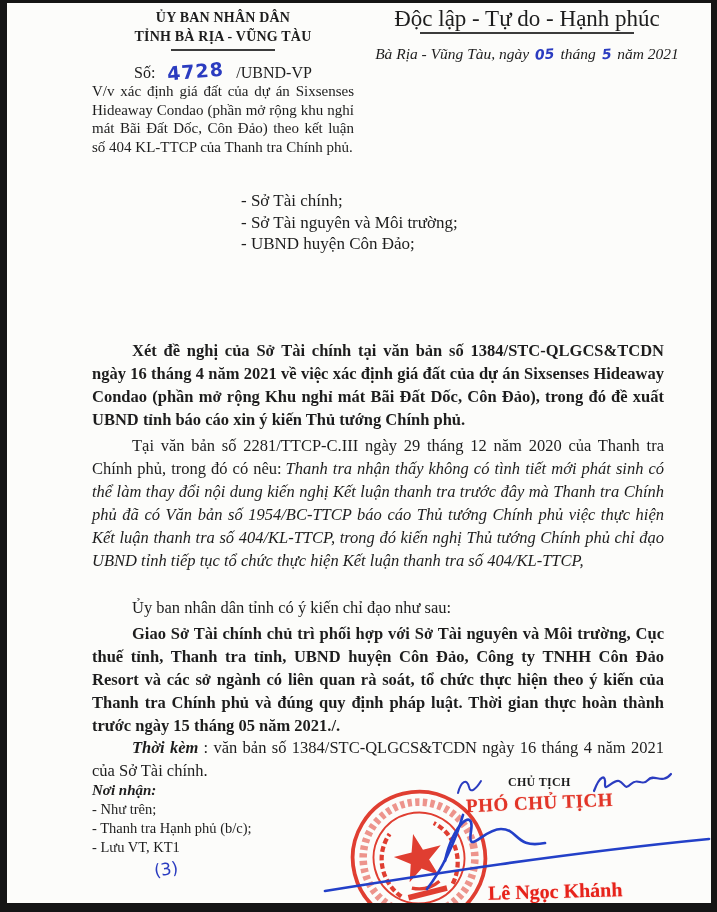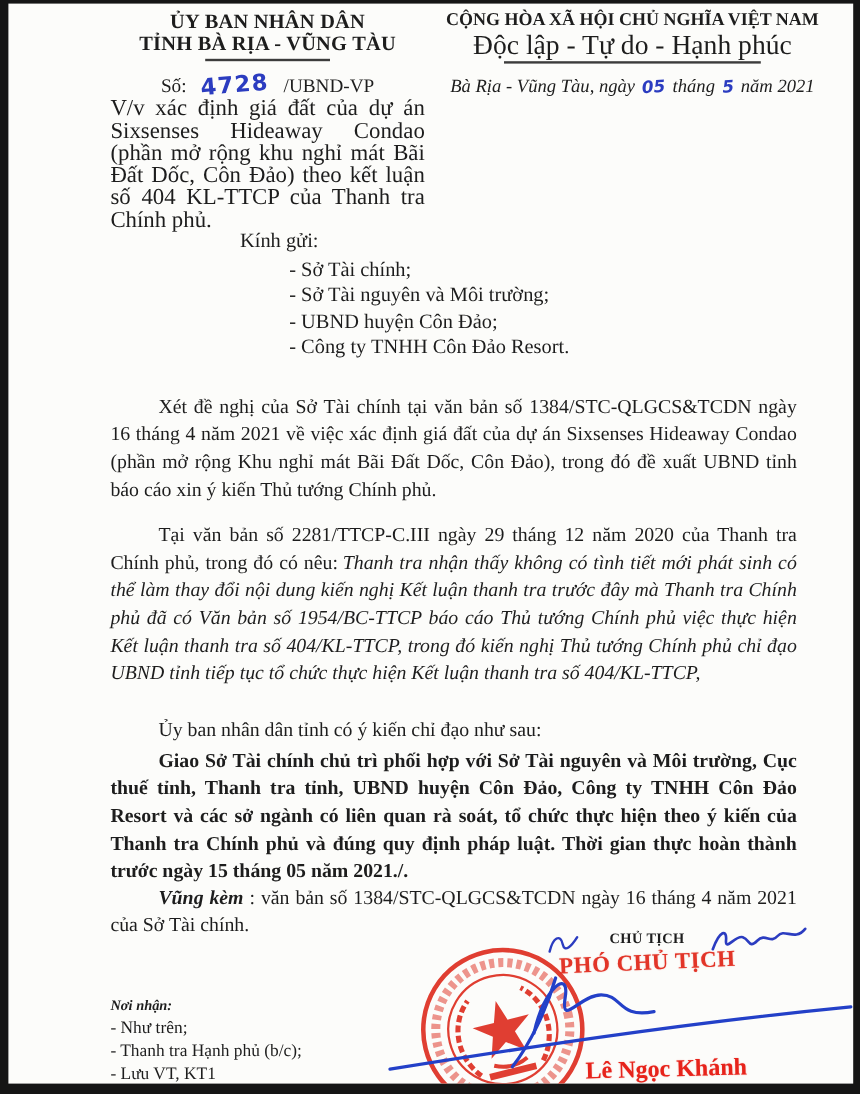--- a/index.html
+++ b/index.html
@@ -6,53 +6,53 @@
   html,body { width:717px; height:912px; }
   body { background:#0d0d0d; font-family:"Liberation Serif","DejaVu Serif",serif; }
   .frame { position:relative; width:717px; height:912px; background:#151515; overflow:hidden; }
   .page { position:absolute; left:7px; top:3px; right:6px; bottom:9px;
           background:#fcfcfa; color:#1d1d1d; overflow:hidden; }
   .abs { position:absolute; }
 
   
   .hdr-left  { left:80px; top:5px; width:272px; text-align:center; }
   .hdr-right { left:336px; top:5px; width:368px; text-align:center; }
-  .org  { font-weight:bold; font-size:17px; line-height:19px; letter-spacing:.2px; }
+  .org  { font-weight:bold; font-size:14px; line-height:19px; letter-spacing:.2px; }
   .nat1 { font-weight:bold; font-size:15px; line-height:19px; }
   .nat2 { font-weight:normal; font-size:23px; line-height:21px; }
   .rule { border-bottom:2px solid #3c3c3c; margin:3px auto 0; }
   .rule-l { width:104px; }
   .rule-r { width:214px; }
   .so-line { font-size:16px; margin-top:9px; white-space:nowrap; }
   .date-line { font-size:15.5px; font-style:italic; margin-top:11px; white-space:nowrap; }
   .hand { color:#2b3cc0; font-family:"DejaVu Sans",sans-serif; display:inline-block; }
   .hand-so   { font-size:19px; transform:rotate(-5deg); letter-spacing:1px; margin:0 8px; font-weight:bold;}
   .hand-date { font-size:14px; transform:rotate(-4deg); margin:0 2px; font-weight:bold; }
 
   
-  .subject { left:85px; top:79px; width:262px; font-size:19px; line-height:18.5px; text-align:justify; }
+  .subject { left:85px; top:79px; width:262px; font-size:15px; line-height:18.5px; text-align:justify; }
 
   
   .kinhgui { left:193px; top:187px; font-size:17px; line-height:21.5px; }
   .kg-label { margin-bottom:2px; }
   .kg-items { margin-left:41px; }
 
   
   .para { left:85px; width:572px; text-align:justify; font-size:16.5px; line-height:23px; text-indent:40px; }
-  .p1 { top:324px; }
+  .p1 { top:336px;font-weight:bold; }
   .p2 { top:431px; }
   .p3 { top:593px; }
   .p4 { top:619px;font-weight:bold; }
   .p5 { top:733px; }
   .lead { margin-right:4px;margin-top:40px; }
   .attach-label { font-weight:bold; font-style:italic; margin-right:5px; }
 
   
   .noinhan { left:85px; top:778px; font-size:14.5px; line-height:19px; }
-  .nn-label { font-weight:bold; font-style:italic; font-size:12px;margin-top:48px; }
+  .nn-label { font-weight:bold; font-style:italic; font-size:15px; }
   .hand-count { font-size:17px; transform:rotate(-8deg); margin-left:62px; margin-top:3px; }
 
   
   .sig-scribble1 { left:448px; top:773px; }
   .sig-title { left:476px; top:772px; font-size:12px; font-weight:bold; letter-spacing:.3px; white-space:nowrap;margin-left:25px; }
   .sig-scribble2 { left:583px; top:766px; }
   .stamped-title { left:459px; top:789px; color:#e02517; font-weight:bold; font-size:19px;
                    letter-spacing:.5px; transform:rotate(-2.5deg); opacity:.92; white-space:nowrap;
                    text-shadow:0 0 1px rgba(224,37,23,.5); }
   .stamp { left:341px; top:784px; opacity:.9; }
@@ -71,53 +71,50 @@
       <div class="org">TỈNH BÀ RỊA - VŨNG TÀU</div>
       <div class="rule rule-l"></div>
       <div class="so-line">
         <span>Số:</span>
         <span class="hand hand-so">4728</span>
         <span>/UBND-VP</span>
       </div>
     </div>
 
     <div class="abs hdr-right">
-      <div class="nat1">CỘNG HÒA XÃ HỘI CHỦ NGHĨA VIỆT NAM</div>
       <div class="nat2">Độc lập - Tự do - Hạnh phúc</div>
       <div class="rule rule-r"></div>
       <div class="date-line">
         <span>Bà Rịa - Vũng Tàu, ngày</span>
         <span class="hand hand-date">05</span>
         <span>tháng</span>
         <span class="hand hand-date">5</span>
         <span>năm 2021</span>
       </div>
     </div>
 
     <div class="abs subject">V/v xác định giá đất của dự án Sixsenses Hideaway Condao (phần mở rộng khu nghỉ mát Bãi Đất Dốc, Côn Đảo) theo kết luận số 404 KL-TTCP của Thanh tra Chính phủ.</div>
 
     <div class="abs kinhgui">
-      <div class="kg-label">Kính gửi:</div>
       <div class="kg-items">
         <div>- Sở Tài chính;</div>
         <div>- Sở Tài nguyên và Môi trường;</div>
         <div>- UBND huyện Côn Đảo;</div>
-        <div>- Công ty TNHH Côn Đảo Resort.</div>
       </div>
     </div>
 
     <p class="abs para p1">Xét đề nghị của Sở Tài chính tại văn bản số 1384/STC-QLGCS&amp;TCDN ngày 16 tháng 4 năm 2021 về việc xác định giá đất của dự án Sixsenses Hideaway Condao (phần mở rộng Khu nghỉ mát Bãi Đất Dốc, Côn Đảo), trong đó đề xuất UBND tỉnh báo cáo xin ý kiến Thủ tướng Chính phủ.</p>
 
     <p class="abs para p2"><span class="lead">Tại văn bản số 2281/TTCP-C.III ngày 29 tháng 12 năm 2020 của Thanh tra Chính phủ, trong đó có nêu:</span><i>Thanh tra nhận thấy không có tình tiết mới phát sinh có thể làm thay đổi nội dung kiến nghị Kết luận thanh tra trước đây mà Thanh tra Chính phủ đã có Văn bản số 1954/BC-TTCP báo cáo Thủ tướng Chính phủ việc thực hiện Kết luận thanh tra số 404/KL-TTCP, trong đó kiến nghị Thủ tướng Chính phủ chỉ đạo UBND tỉnh tiếp tục tổ chức thực hiện Kết luận thanh tra số 404/KL-TTCP,</i></p>
 
     <p class="abs para p3">Ủy ban nhân dân tỉnh có ý kiến chỉ đạo như sau:</p>
 
     <p class="abs para p4">Giao Sở Tài chính chủ trì phối hợp với Sở Tài nguyên và Môi trường, Cục thuế tỉnh, Thanh tra tỉnh, UBND huyện Côn Đảo, Công ty TNHH Côn Đảo Resort và các sở ngành có liên quan rà soát, tổ chức thực hiện theo ý kiến của Thanh tra Chính phủ và đúng quy định pháp luật. Thời gian thực hoàn thành trước ngày 15 tháng 05 năm 2021./.</p>
 
-    <p class="abs para p5"><span class="attach-label">Vũng kèm</span><span>: văn bản số 1384/STC-QLGCS&amp;TCDN ngày 16 tháng 4 năm 2021 của Sở Tài chính.</span></p>
+    <p class="abs para p5"><span class="attach-label">Thời kèm</span><span>: văn bản số 1384/STC-QLGCS&amp;TCDN ngày 16 tháng 4 năm 2021 của Sở Tài chính.</span></p>
 
     <div class="abs noinhan">
       <div class="nn-label">Nơi nhận:</div>
       <div>- Như trên;</div>
       <div>- Thanh tra Hạnh phủ (b/c);</div>
       <div>- Lưu VT, KT1</div>
       <div class="hand hand-count">(3)</div>
     </div>
 
     <div class="abs stamp">

